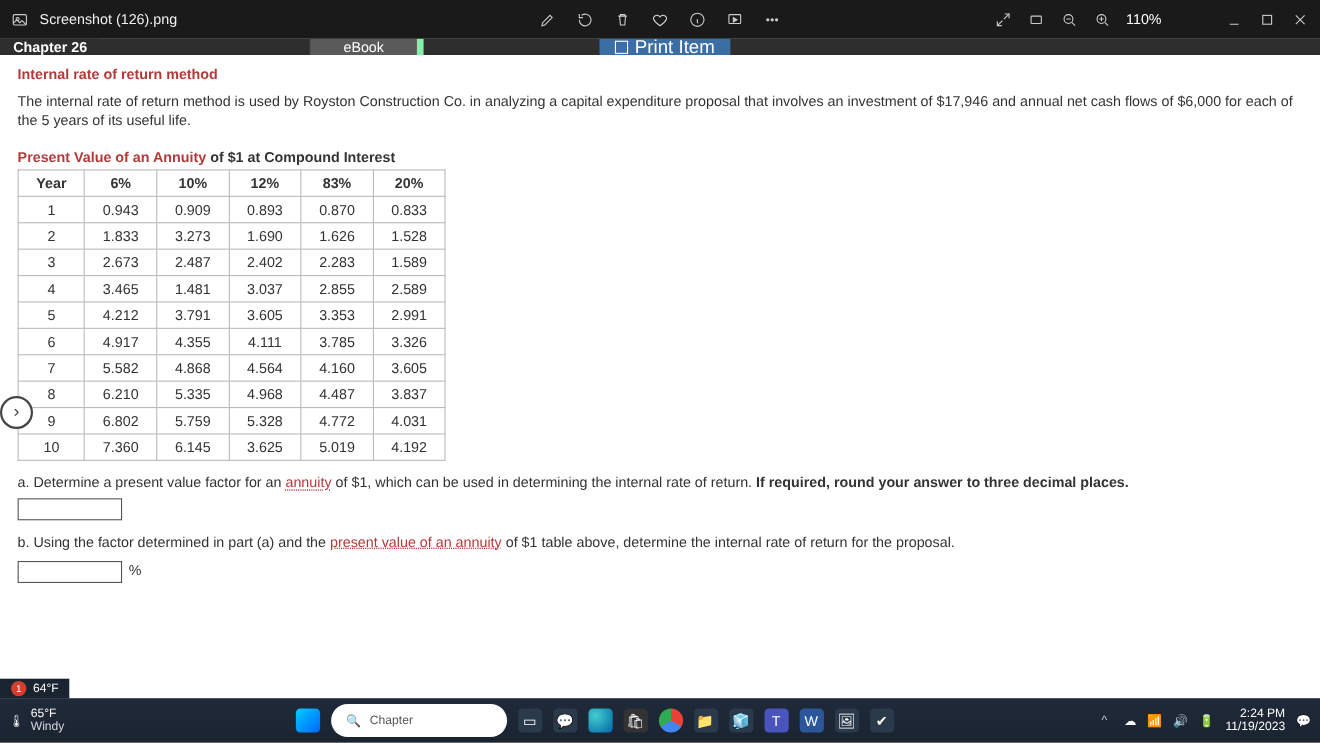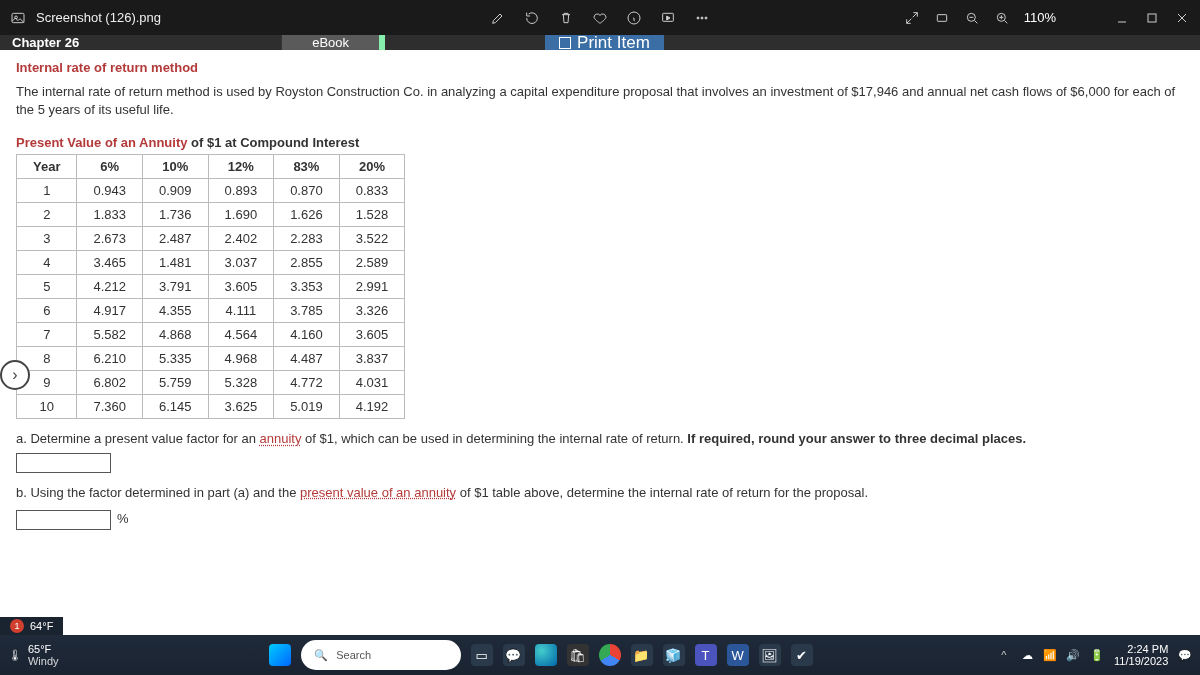--- a/index.html
+++ b/index.html
@@ -262,32 +262,32 @@
             <td>1</td>
             <td>0.943</td>
             <td>0.909</td>
             <td>0.893</td>
             <td>0.870</td>
             <td>0.833</td>
           </tr>
           <tr>
             <td>2</td>
             <td>1.833</td>
-            <td>1.736</td>
+            <td>3.273</td>
             <td>1.690</td>
             <td>1.626</td>
             <td>1.528</td>
           </tr>
           <tr>
             <td>3</td>
             <td>2.673</td>
             <td>2.487</td>
             <td>2.402</td>
             <td>2.283</td>
-            <td>3.522</td>
+            <td>1.589</td>
           </tr>
           <tr>
             <td>4</td>
             <td>3.465</td>
             <td>1.481</td>
             <td>3.037</td>
             <td>2.855</td>
             <td>2.589</td>
           </tr>
           <tr>
@@ -368,21 +368,21 @@
     <span>🌡</span>
     <div style="line-height:1.1;">
       <div>65°F</div>
       <div style="opacity:.8">Windy</div>
     </div>
   </div>
   <div style="width:190px"></div>
   <div class="tb-icon tb-win"></div>
   <div class="search-pill">
     <span>🔍</span>
-    <span>Search</span>
+    <span>Chapter</span>
   </div>
   <div class="tb-icon tb-generic">▭</div>
   <div class="tb-icon tb-generic">💬</div>
   <div class="tb-icon tb-edge"></div>
   <div class="tb-icon tb-store">🛍</div>
   <div class="tb-icon tb-chrome"></div>
   <div class="tb-icon tb-generic">📁</div>
   <div class="tb-icon tb-generic">🧊</div>
   <div class="tb-icon tb-teams">T</div>
   <div class="tb-icon tb-word">W</div>

